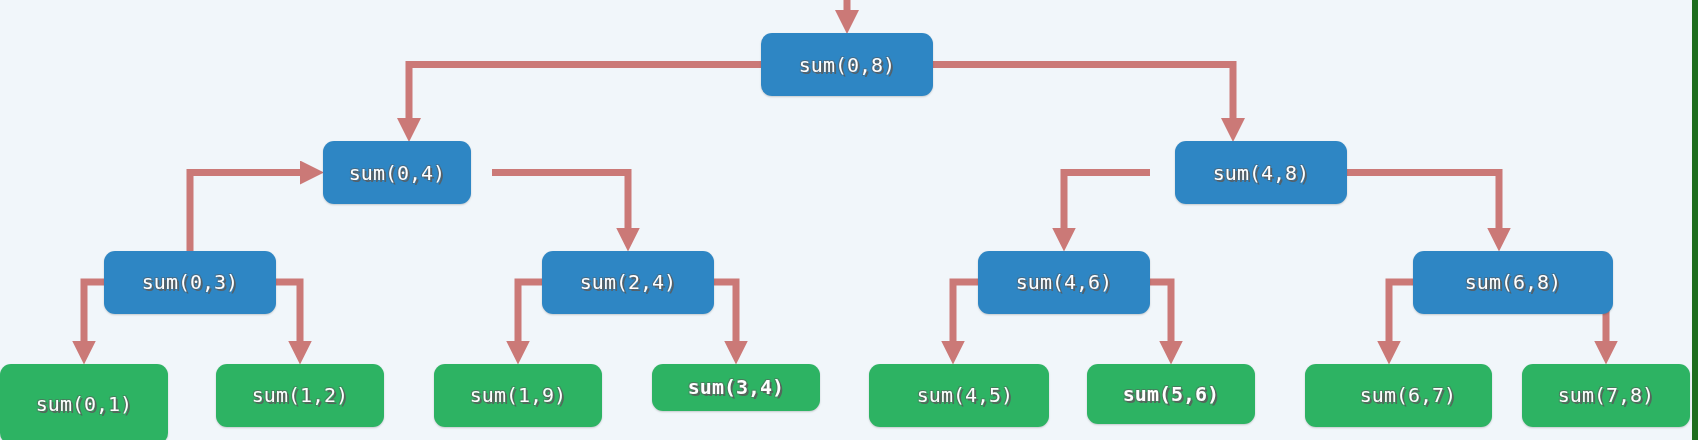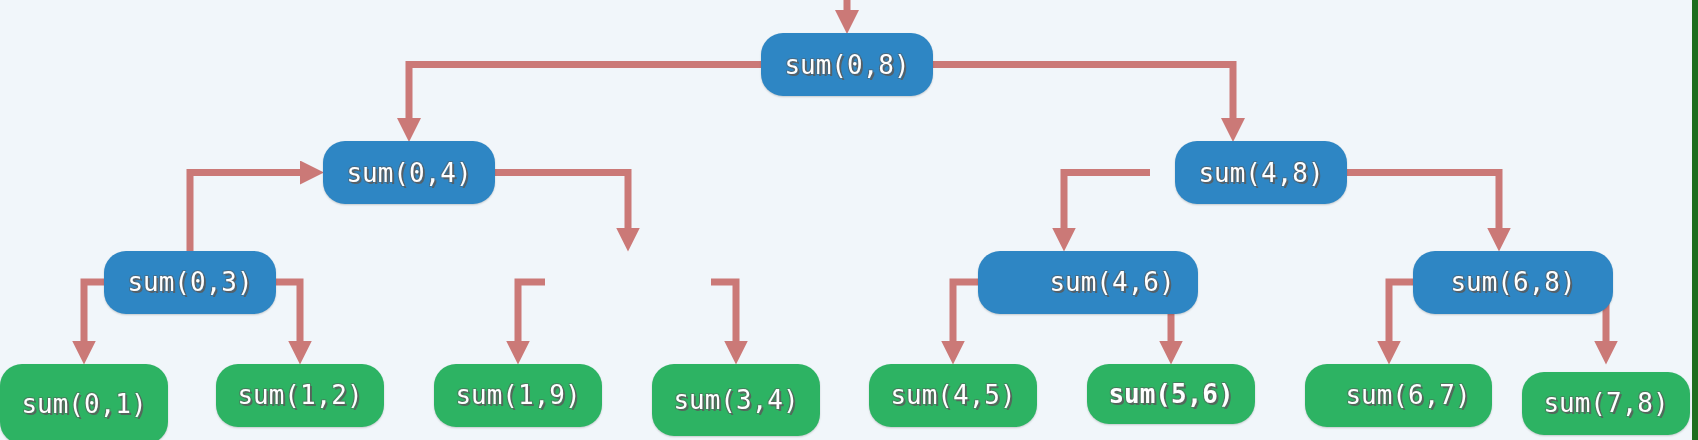--- a/index.html
+++ b/index.html
@@ -30,23 +30,23 @@
     left: 0;
     top: 0;
     z-index: 1;
   }
   .node {
     position: absolute;
     z-index: 2;
     display: flex;
     align-items: center;
     justify-content: center;
-    border-radius: 22px;
+    border-radius: 11px;
     color: var(--node-text, #ffffff);
-    font-size: 26px;
+    font-size: 20px;
     font-family: "DejaVu Sans Mono", monospace;
     white-space: nowrap;
     box-shadow: 0 1px 2px rgba(0,0,0,0.18);
     text-shadow:
       2px 2px 0 rgba(90,90,90,0.85),
       -1px -1px 0 rgba(90,90,90,0.45),
       1px -1px 0 rgba(90,90,90,0.45),
       -1px 1px 0 rgba(90,90,90,0.45);
   }
   .node.internal { background: var(--internal, #2e86c4); }
@@ -74,26 +74,27 @@
       <path d="M 1150 172.5 L 1064 172.5 L 1064 243.5" fill="none" stroke="#cb7977" stroke-width="7" stroke-linejoin="miter" marker-end="url(#arrowhead)"></path>
       <path d="M 1316 172.5 L 1499 172.5 L 1499 243.5" fill="none" stroke="#cb7977" stroke-width="7" stroke-linejoin="miter" marker-end="url(#arrowhead)"></path>
       <path d="M 981 282 L 953 282 L 953 356.5" fill="none" stroke="#cb7977" stroke-width="7" stroke-linejoin="miter" marker-end="url(#arrowhead)"></path>
       <path d="M 1147 282 L 1171 282 L 1171 356.5" fill="none" stroke="#cb7977" stroke-width="7" stroke-linejoin="miter" marker-end="url(#arrowhead)"></path>
       <path d="M 1416 282 L 1389 282 L 1389 356.5" fill="none" stroke="#cb7977" stroke-width="7" stroke-linejoin="miter" marker-end="url(#arrowhead)"></path>
       <path d="M 1582 282 L 1606 282 L 1606 356.5" fill="none" stroke="#cb7977" stroke-width="7" stroke-linejoin="miter" marker-end="url(#arrowhead)"></path>
     </svg>
 
   <div class="right-border"></div>
 <div class="node internal" style="left: 761px; top: 33px; width: 172px; height: 63px;">sum(0,8)</div>
-    <div class="node internal" style="left: 323px; top: 141px; width: 172px; height: 63px;">sum(0,4)</div>
+    <div class="node internal" style="left: 323px; top: 141px; width: 148px; height: 63px;">sum(0,4)</div>
     <div class="node internal" style="left: 1175px; top: 141px; width: 172px; height: 63px;">sum(4,8)</div>
     <div class="node internal" style="left: 104px; top: 250.5px; width: 172px; height: 63px;">sum(0,3)</div>
-    <div class="node internal" style="left: 978px; top: 250.5px; width: 172px; height: 63px; padding-left: 48px;">sum(4,6)</div>
+    <div class="node internal" style="left: 542px; top: 250.5px; width: 172px; height: 63px;">sum(2,4)</div>
+    <div class="node internal" style="left: 978px; top: 250.5px; width: 172px; height: 63px;">sum(4,6)</div>
     <div class="node internal" style="left: 1413px; top: 250.5px; width: 200px; height: 63px;">sum(6,8)</div>
     <div class="node leaf" style="left: 0px; top: 363.5px; width: 168px; height: 80px;">sum(0,1)</div>
     <div class="node leaf" style="left: 216px; top: 363.5px; width: 168px; height: 63px;">sum(1,2)</div>
     <div class="node leaf" style="left: 434px; top: 363.5px; width: 168px; height: 63px;">sum(1,9)</div>
-    <div class="node leaf" style="left: 652px; top: 363.5px; width: 168px; height: 72px;">sum(3,4)</div>
-    <div class="node leaf" style="left: 869px; top: 363.5px; width: 168px; height: 63px;">sum(4,5)</div>
+    <div class="node leaf" style="left: 652px; top: 363.5px; width: 168px; height: 47px; font-weight: bold;">sum(3,4)</div>
+    <div class="node leaf" style="left: 869px; top: 363.5px; width: 168px; height: 63px; padding-left: 12px;">sum(4,5)</div>
     <div class="node leaf" style="left: 1087px; top: 363.5px; width: 168px; height: 60px; font-weight: bold;">sum(5,6)</div>
     <div class="node leaf" style="left: 1305px; top: 363.5px; width: 168px; height: 63px; padding-left: 19px;">sum(6,7)</div>
-    <div class="node leaf" style="left: 1522px; top: 363.5px; width: 168px; height: 63px; margin-top: 8px;">sum(7,8)</div>
+    <div class="node leaf" style="left: 1522px; top: 363.5px; width: 168px; height: 63px;">sum(7,8)</div>
   </div>
 
 </body></html>

